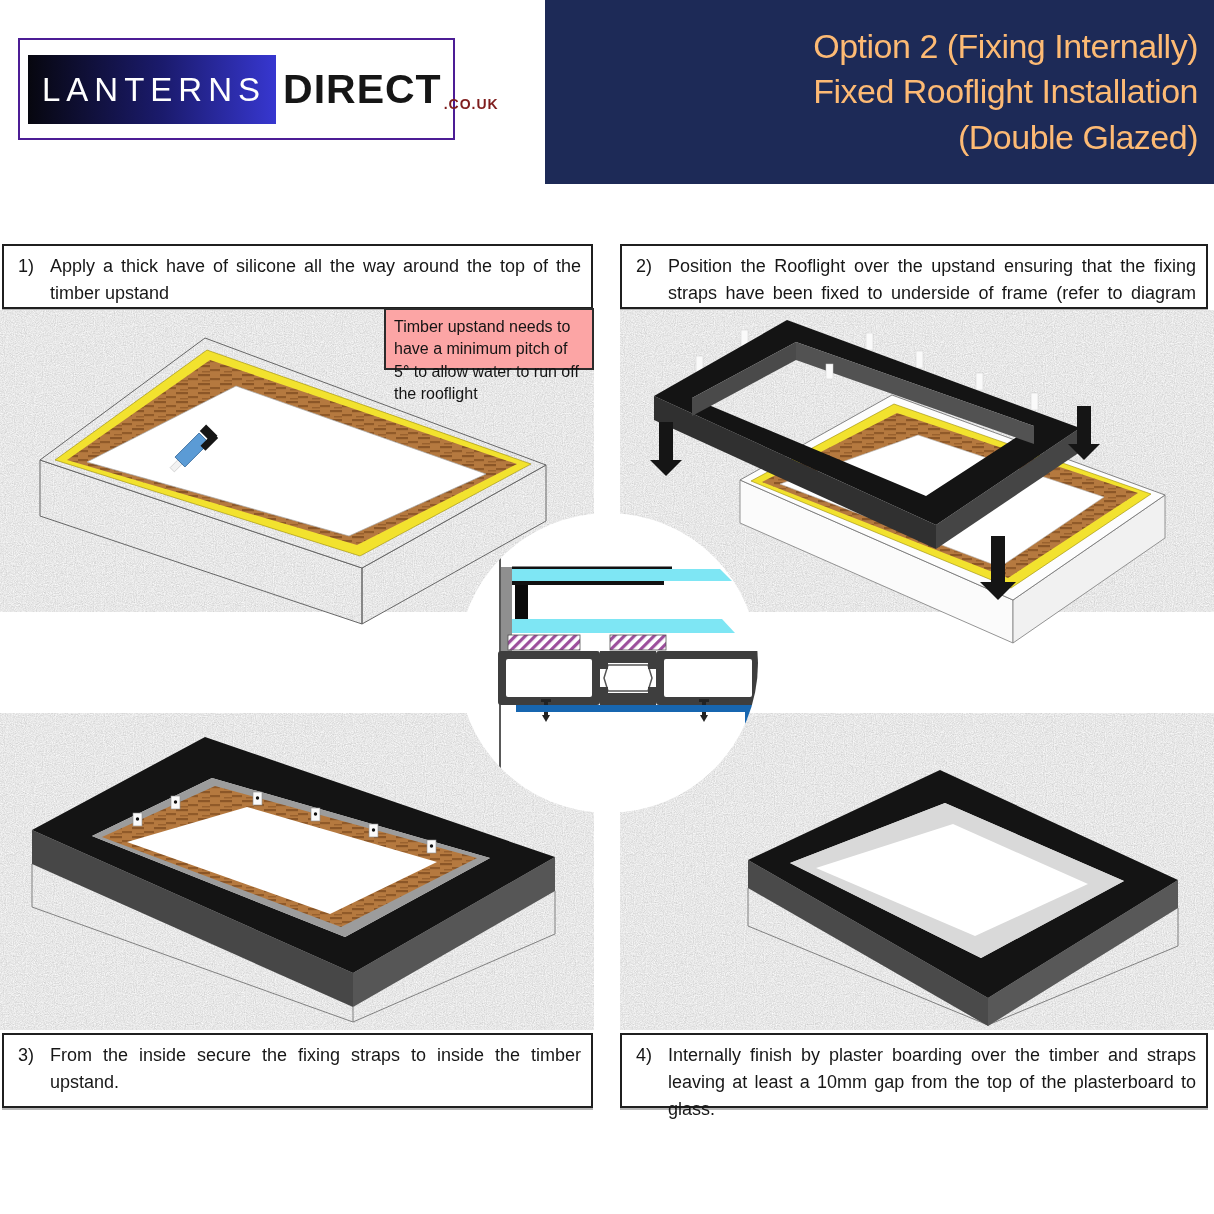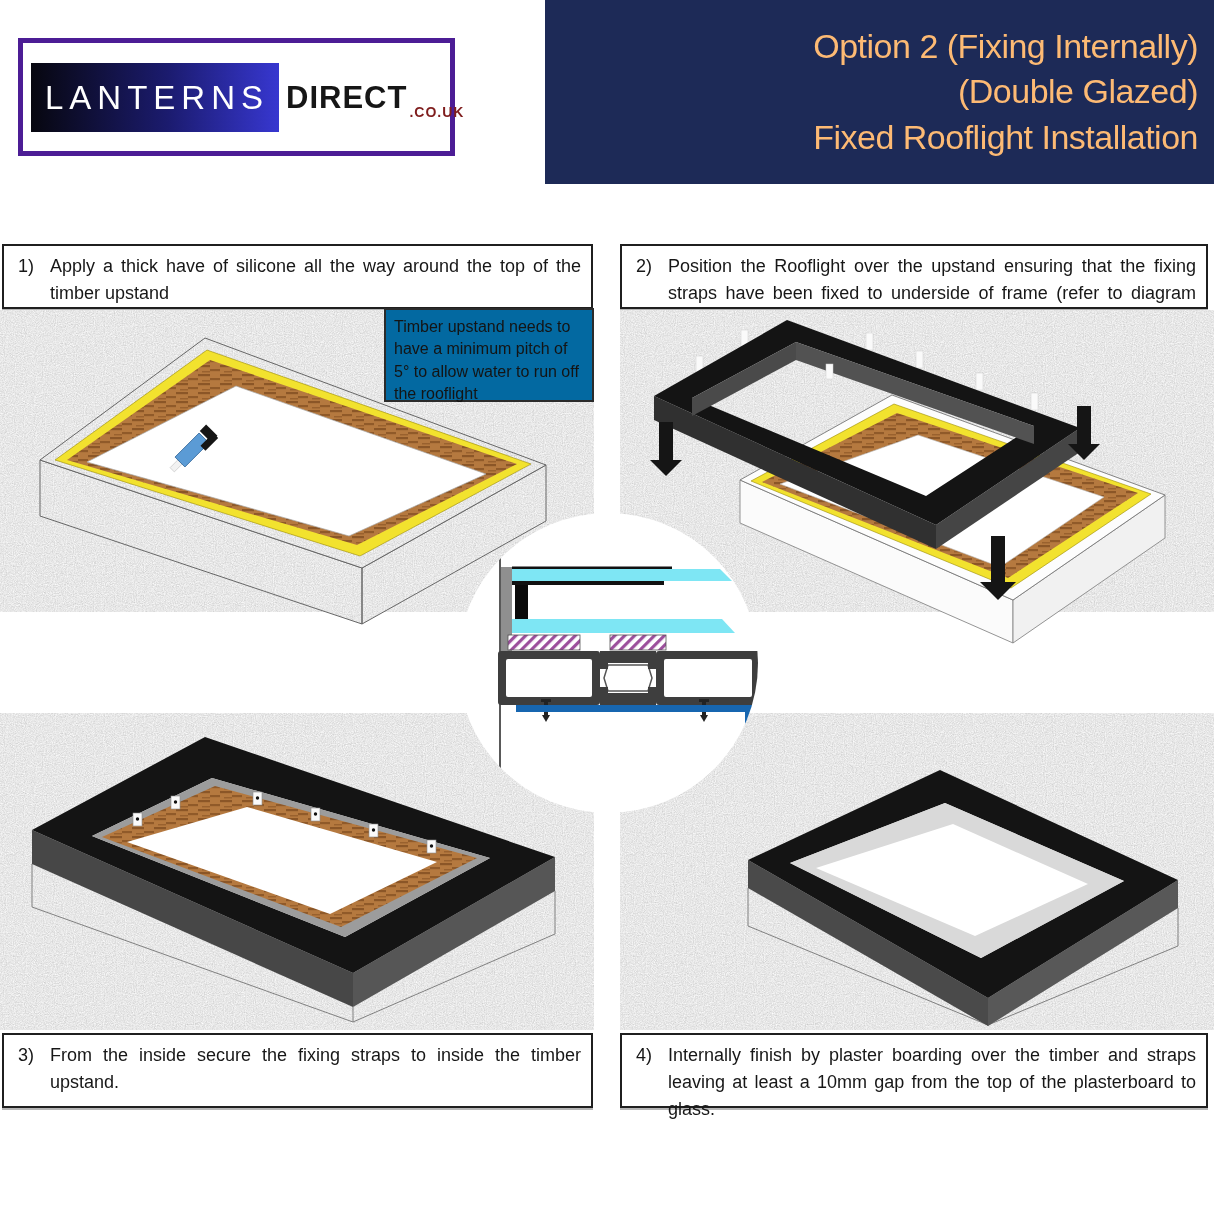--- a/index.html
+++ b/index.html
@@ -1,26 +1,26 @@
 <!DOCTYPE html>
 <html style="--navy: #1d2a57; --yellow: #f2e22e; --timber: #b5793f; --timberdark: #7d4a1e; --glass: #7ee6f4; --strap: #1766b0; --framedark: #141414; --gun: #5b9bd5; --hatchp: #9c4f9c;"><head>
 <meta charset="utf-8">
 <style>
   html,body{margin:0;padding:0;background:#fff;}
   #page{position:relative;width:1214px;height:1214px;background:#fff;overflow:hidden;
         font-family:"Liberation Sans",sans-serif;color:#191919;}
 
   
-  #logo{position:absolute;left:18px;top:38px;width:437px;height:118px;
-        border:5px solid #4c1d95;background:#fff;box-sizing:border-box;
+  #logo{position:absolute;left:18px;top:38px;width:437px;height:102px;
+        border:2px solid #4c1d95;background:#fff;box-sizing:border-box;
         display:flex;align-items:center;padding:0 8px;}
   #logo .blue{background:linear-gradient(90deg,#07070f 0%,#1b1b6e 55%,#3737d0 100%);
         color:#fff;font-size:33px;letter-spacing:6px;font-weight:400;
         padding:18px 10px 18px 14px;line-height:1;}
-  #logo .direct{font-size:31px;font-weight:800;color:#161616;letter-spacing:1px;
+  #logo .direct{font-size:41px;font-weight:800;color:#161616;letter-spacing:1px;
         margin-left:7px;line-height:1;}
   #logo .tld{font-size:14px;font-weight:700;color:#7f1d1d;letter-spacing:1px;
         margin-left:2px;margin-top:30px;line-height:1;}
 
   
   #hdr{position:absolute;left:545px;top:0;width:669px;height:184px;
        background:var(--navy,#1d2a57);color:#fdba74;box-sizing:border-box;
        display:flex;flex-direction:column;justify-content:center;align-items:flex-end;
        padding-right:16px;font-size:34px;font-weight:500;line-height:1.33;letter-spacing:-0.5px;}
 
@@ -35,22 +35,22 @@
   #s2{left:620px;top:244px;width:588px;height:65px;}
   #s3{left:2px;top:1033px;width:591px;height:75px;}
   #s4{left:620px;top:1033px;width:588px;height:75px;}
 
   
   .diag{position:absolute;}
   #d1{left:0;top:310px;} #d2{left:620px;top:310px;}
   #d3{left:0;top:700px;} #d4{left:620px;top:700px;}
 
   
-  #note{position:absolute;left:384px;top:308px;width:210px;height:94px;
-        background:#0369a1;border:2px solid #2b2b2b;box-sizing:border-box;
+  #note{position:absolute;left:384px;top:308px;width:210px;height:62px;
+        background:#fca5a5;border:2px solid #2b2b2b;box-sizing:border-box;
         padding:6px 8px;font-size:16px;line-height:1.4;color:#141414;}
 
   
   #circle{position:absolute;left:458px;top:513px;width:300px;height:300px;
         background:#fff;border-radius:50%;overflow:hidden;}
 
   
   .f-speck{filter:url(#speck);}
   .f-yellow{fill:var(--yellow,#f2e22e);}
   .f-wood{fill:url(#wood);}
@@ -93,22 +93,22 @@
   </svg>
 
   <div id="logo">
     <span class="blue">LANTERNS</span>
     <span class="direct">DIRECT</span>
     <span class="tld">.CO.UK</span>
   </div>
 
   <div id="hdr">
     <div>Option 2 (Fixing Internally)</div>
+    <div>Fixed Rooflight Installation</div>
     <div>(Double Glazed)</div>
-    <div>Fixed Rooflight Installation</div>
   </div>
 
   <div class="stepbox" id="s1">
     <span class="num">1)</span>
     <span class="txt">Apply a thick have of silicone all the way around the top of the timber upstand</span>
   </div>
   <div class="stepbox" id="s2">
     <span class="num">2)</span>
     <span class="txt">Position the Rooflight over the upstand ensuring that the fixing straps have been fixed to underside of frame (refer to diagram centre).</span>
   </div>

